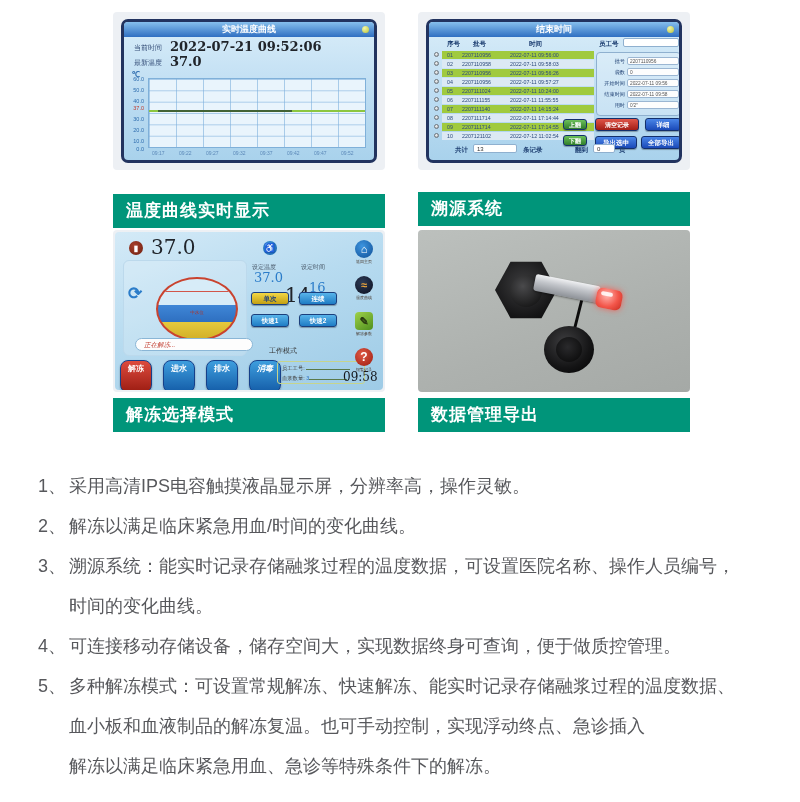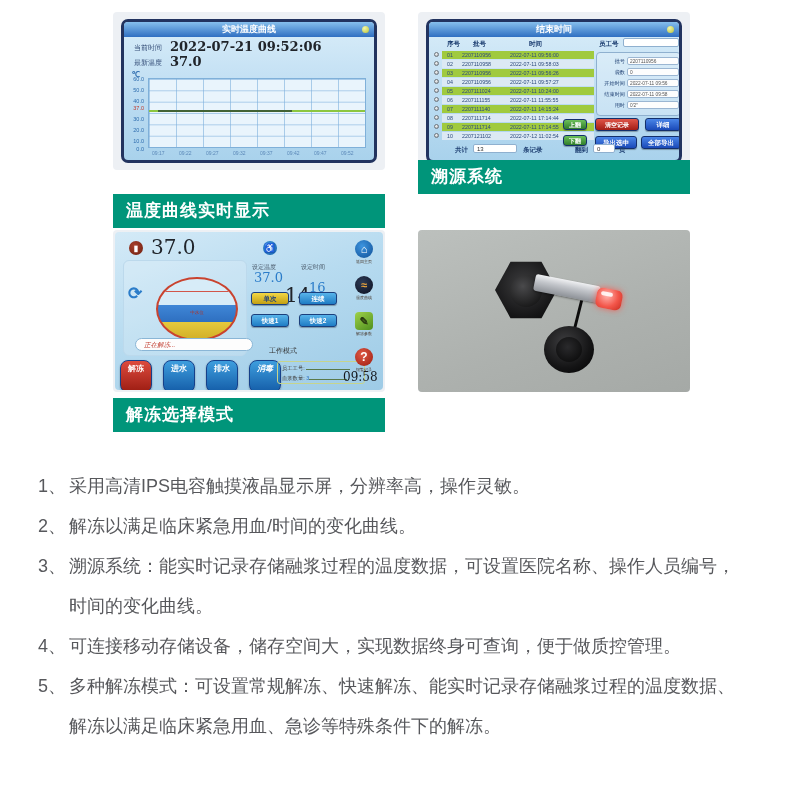--- a/index.html
+++ b/index.html
@@ -279,21 +279,21 @@
       <div class="btn blue" style="left:212px; top:114px; width:40px; height:13px; line-height:12px;">全部导出</div>
 
       <div class="rfoot" style="left:26px; top:124px;">共计</div>
       <input class="rin" style="left: 44px; top: 122px; width: 44px; height: 9px;" value="13">
       <div class="rfoot" style="left:94px; top:124px;">条记录</div>
       <div class="rfoot" style="left:146px; top:124px;">翻到</div>
       <input class="rin" style="left: 164px; top: 122px; width: 22px; height: 9px;" value="0">
       <div class="rfoot" style="left:190px; top:124px;">页</div>
     </div>
   </div>
-  <div class="bar" style="top: 148px; background: rgb(0, 149, 122);">溯源系统</div>
+  <div class="bar" style="top: 180px; background: rgb(0, 149, 122);">溯源系统</div>
 </div>
 
 <div class="card" style="left:113px; top:230px;">
   <div class="shot r2">
     <div class="touch">
 
       <div class="circle-ic" style="position:absolute; left:14px; top:9px; width:14px; height:14px; background:radial-gradient(circle at 40% 35%,#a8402c,#6e1f10); font-size:8px;">▮</div>
       <div class="bigv" style="left:36px; top:3px; font-size:20px; font-weight:normal;">37.0</div>
 
       <div class="circle-ic" style="position:absolute; left:148px; top:9px; width:14px; height:14px; background:radial-gradient(circle at 40% 35%,#3d95e0,#145da8); font-size:9px;">♿</div>
@@ -358,20 +358,21 @@
       <div class="hex"></div>
       <div class="hexring"></div>
       <div class="strap"></div>
       <div class="stick"></div>
       <div class="tip"></div>
       <div class="tiphl"></div>
       <div class="cap"></div>
       <div class="capin"></div>
     </div>
   </div>
+  <div class="bar" style="top: 168px; background: rgb(0, 149, 122);">数据管理导出</div>
 </div>
 
 <div class="features">
   <div class="fl">
       <span class="fnum">1、</span>
       <span>采用高清IPS电容触摸液晶显示屏，分辨率高，操作灵敏。</span>
     </div>
   <div class="fl">
       <span class="fnum">2、</span>
       <span>解冻以满足临床紧急用血/时间的变化曲线。</span>
@@ -387,15 +388,19 @@
   <div class="fl">
       <span class="fnum">4、</span>
       <span>可连接移动存储设备，储存空间大，实现数据终身可查询，便于做质控管理。</span>
     </div>
   <div class="fl">
       <span class="fnum">5、</span>
       <span>多种解冻模式：可设置常规解冻、快速解冻、能实时记录存储融浆过程的温度数据、</span>
     </div>
   <div class="fl">
       <span class="fnum"></span>
+      <span>血小板和血液制品的解冻复温。也可手动控制，实现浮动终点、急诊插入</span>
+    </div>
+  <div class="fl">
+      <span class="fnum"></span>
       <span>解冻以满足临床紧急用血、急诊等特殊条件下的解冻。</span>
     </div>
 </div>
 
 </body></html>

